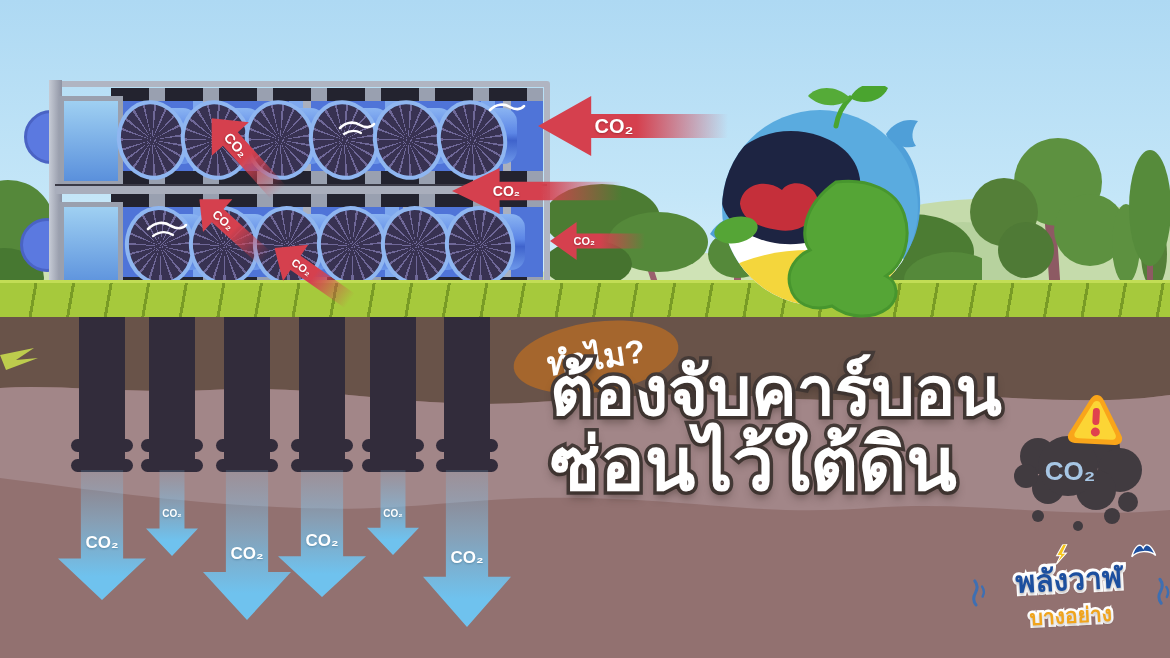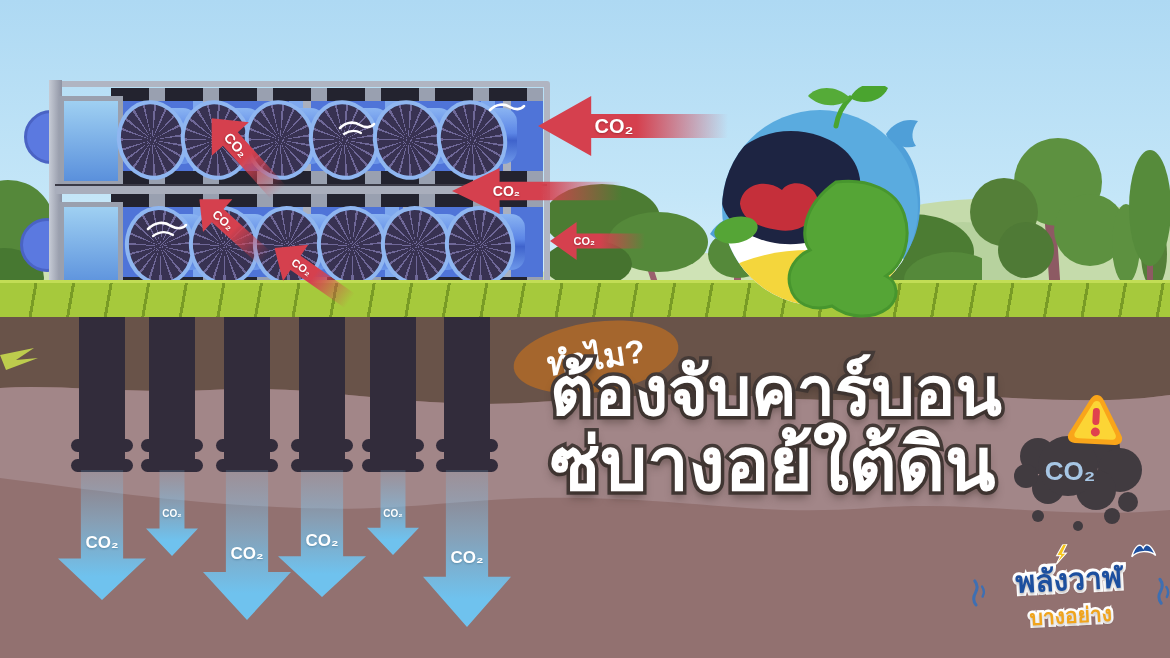--- a/index.html
+++ b/index.html
@@ -273,21 +273,21 @@
     </div>
   <div class="barrow" style="left:423px;top:470px;width:88px;height:157px">
       <span>CO₂</span>
     </div>
 
   <div class="bubble">
     <span>ทำไม?</span>
   </div>
   <div class="headline">
     <div class="hl hl1">ต้องจับคาร์บอน</div>
-    <div class="hl hl2">ซ่บางอย้ใต้ดิน</div>
+    <div class="hl hl2">ซ่อนไว้ใต้ดิน</div>
   </div>
 
   <svg class="cloud" viewBox="0 0 150 118">
     <g fill="#413b40">
       <circle cx="30" cy="38" r="18"></circle>
         <circle cx="92" cy="30" r="20"></circle>
         <circle cx="112" cy="52" r="22"></circle>
       <circle cx="88" cy="72" r="20"></circle>
         <circle cx="40" cy="70" r="16"></circle>
         <circle cx="18" cy="58" r="12"></circle>

